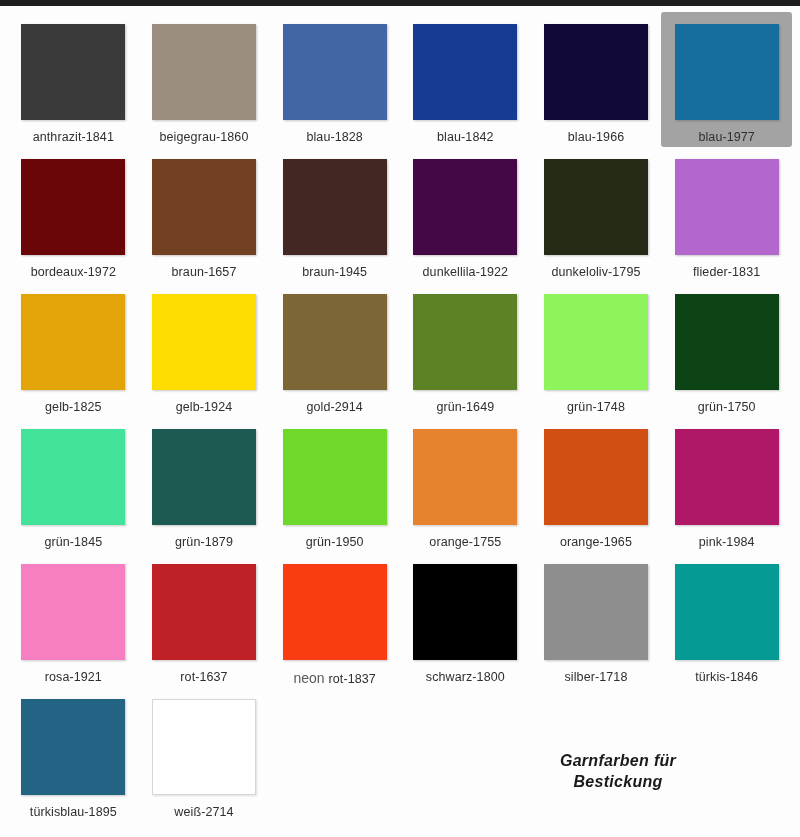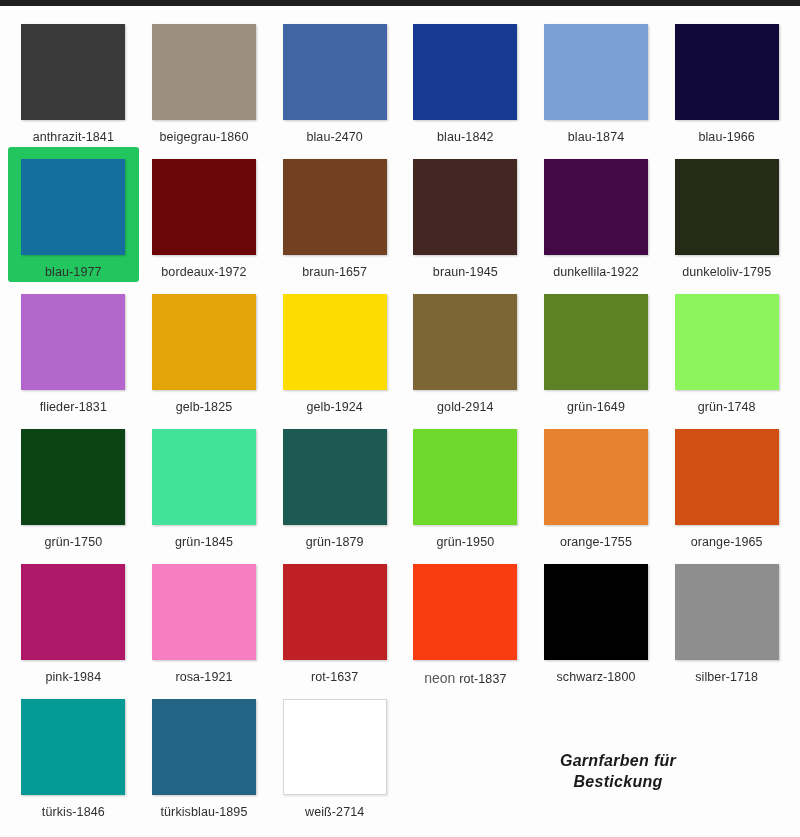--- a/index.html
+++ b/index.html
@@ -44,21 +44,21 @@
   .swatch-cell {
     position: relative;
     display: flex;
     flex-direction: column;
     align-items: center;
     justify-content: flex-start;
     padding-top: 12px;
     border-radius: 3px;
   }
   .swatch-cell.selected {
-    background: #22c55e;
+    background: #a3a3a3;
   }
   .chip {
     width: 104px;
     height: 96px;
     box-sizing: border-box;
     box-shadow: 1px 1px 2px rgba(0,0,0,0.22);
   }
   .chip.bordered {
     border: 1px solid #d6d6d6;
     box-shadow: 1px 1px 2px rgba(0,0,0,0.12);
@@ -103,29 +103,25 @@
       <div class="swatch-cell">
         <div class="chip" style="background: rgb(58, 58, 58);"></div>
         <div class="chip-label"><span>anthrazit-1841</span></div>
       </div>
       <div class="swatch-cell">
         <div class="chip" style="background: rgb(155, 141, 128);"></div>
         <div class="chip-label"><span>beigegrau-1860</span></div>
       </div>
       <div class="swatch-cell">
         <div class="chip" style="background: rgb(66, 101, 164);"></div>
-        <div class="chip-label"><span>blau-2470</span></div>
+        <div class="chip-label"><span>blau-1828</span></div>
       </div>
       <div class="swatch-cell">
         <div class="chip" style="background: rgb(23, 58, 147);"></div>
         <div class="chip-label"><span>blau-1842</span></div>
-      </div>
-      <div class="swatch-cell">
-        <div class="chip" style="background: rgb(123, 160, 212);"></div>
-        <div class="chip-label"><span>blau-1874</span></div>
       </div>
       <div class="swatch-cell">
         <div class="chip" style="background: rgb(17, 10, 56);"></div>
         <div class="chip-label"><span>blau-1966</span></div>
       </div>
       <div class="swatch-cell selected">
         <div class="chip" style="background: rgb(21, 110, 158);"></div>
         <div class="chip-label"><span>blau-1977</span></div>
       </div>
       <div class="swatch-cell">

